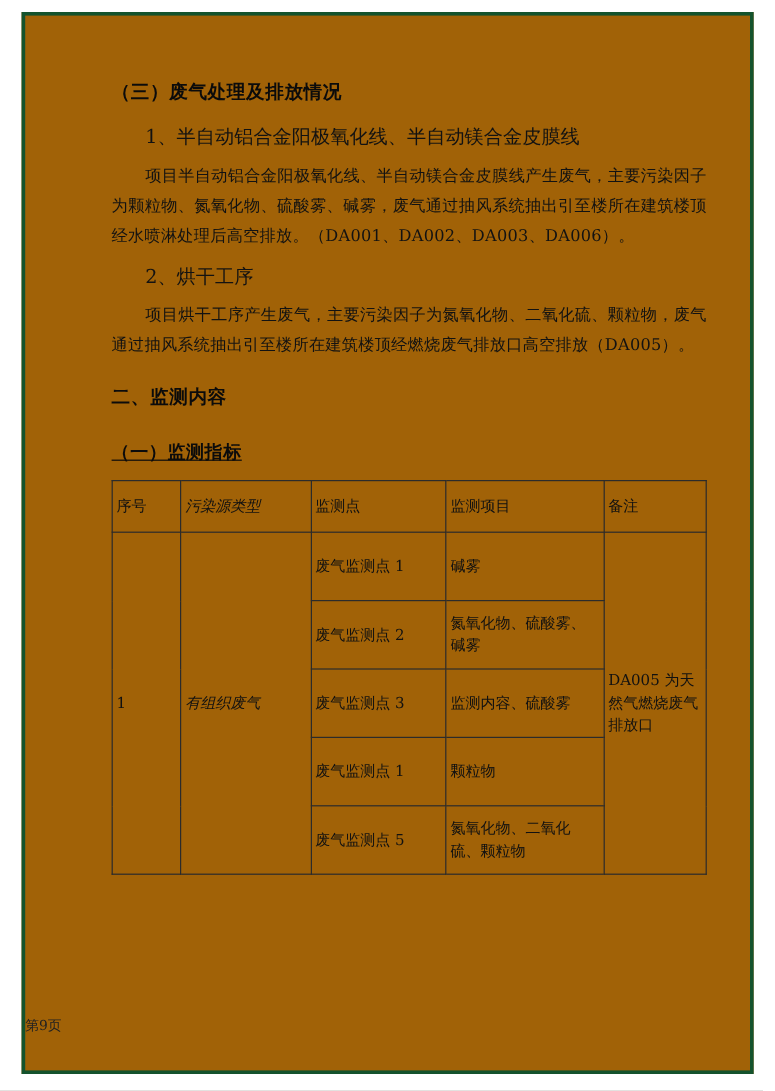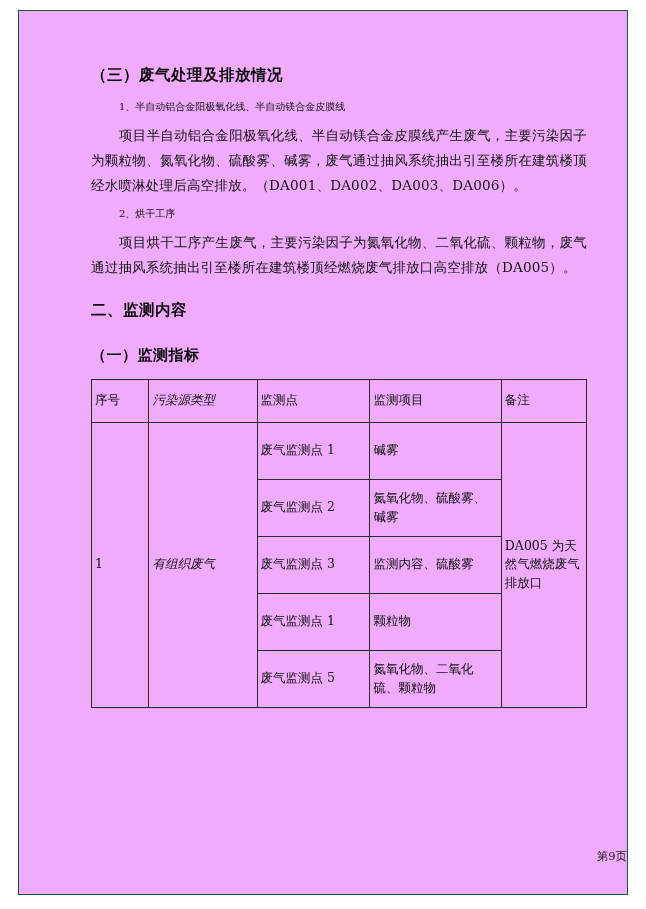--- a/index.html
+++ b/index.html
@@ -17,22 +17,22 @@
     background: #ffffff;
     overflow: hidden;
     box-sizing: border-box;
   }
   .paper {
     position: absolute;
     left: 18px;
     top: 10px;
     width: 610px;
     height: 885px;
-    background: #f0abfc;
-    border: 1px solid #14532d;
+    background: #a16207;
+    border: 3px solid #14532d;
     box-sizing: border-box;
   }
   .content {
     position: absolute;
     left: 72px;
     top: 52px;
     width: 496px;
     box-sizing: border-box;
   }
   .h-sec {
@@ -45,41 +45,42 @@
   }
   .h-sub {
     font-size: 15px;
     font-weight: bold;
     color: #0b0b0b;
     letter-spacing: 0.5px;
     margin: 0 0 11px 0;
     line-height: 1.5;
   }
   .item-title {
-    font-size: 10px;
+    font-size: 16px;
     color: #121212;
     text-indent: 28px;
     margin: 0 0 8px 0;
     line-height: 1.6;
   }
   p.para {
     font-size: 13.5px;
     color: #121212;
     text-indent: 28px;
     margin: 0 0 8px 0;
     line-height: 1.85;
     text-align: justify;
     letter-spacing: 0.2px;
   }
   .sec2 {
     margin-top: 18px;
   }
   .sec2-sub {
     margin-top: 23px;
     margin-bottom: 12px;
+    text-decoration: underline;
   }
   table.monitor {
     border-collapse: collapse;
     width: 100%;
     table-layout: fixed;
     margin-top: 2px;
   }
   table.monitor td, table.monitor th {
     border: 1px solid #2b2b2b;
     font-size: 12.5px;
@@ -99,21 +100,21 @@
   .col-no { width: 11%; }
   .col-type { width: 22%; font-style: italic; }
   .col-point { width: 23%; }
   .col-item { width: 27%; }
   .col-note { width: 17%; margin-top: 38px; }
   .footer {
     position: absolute;
     left: 0;
     right: 0;
     bottom: 30px;
-    text-align: right;
+    text-align: left;
     font-size: 11.5px;
     color: #222;
   }
 </style>
 </head>
 <body>
 
 <div class="page">
   <div class="paper">
     <div class="content">

